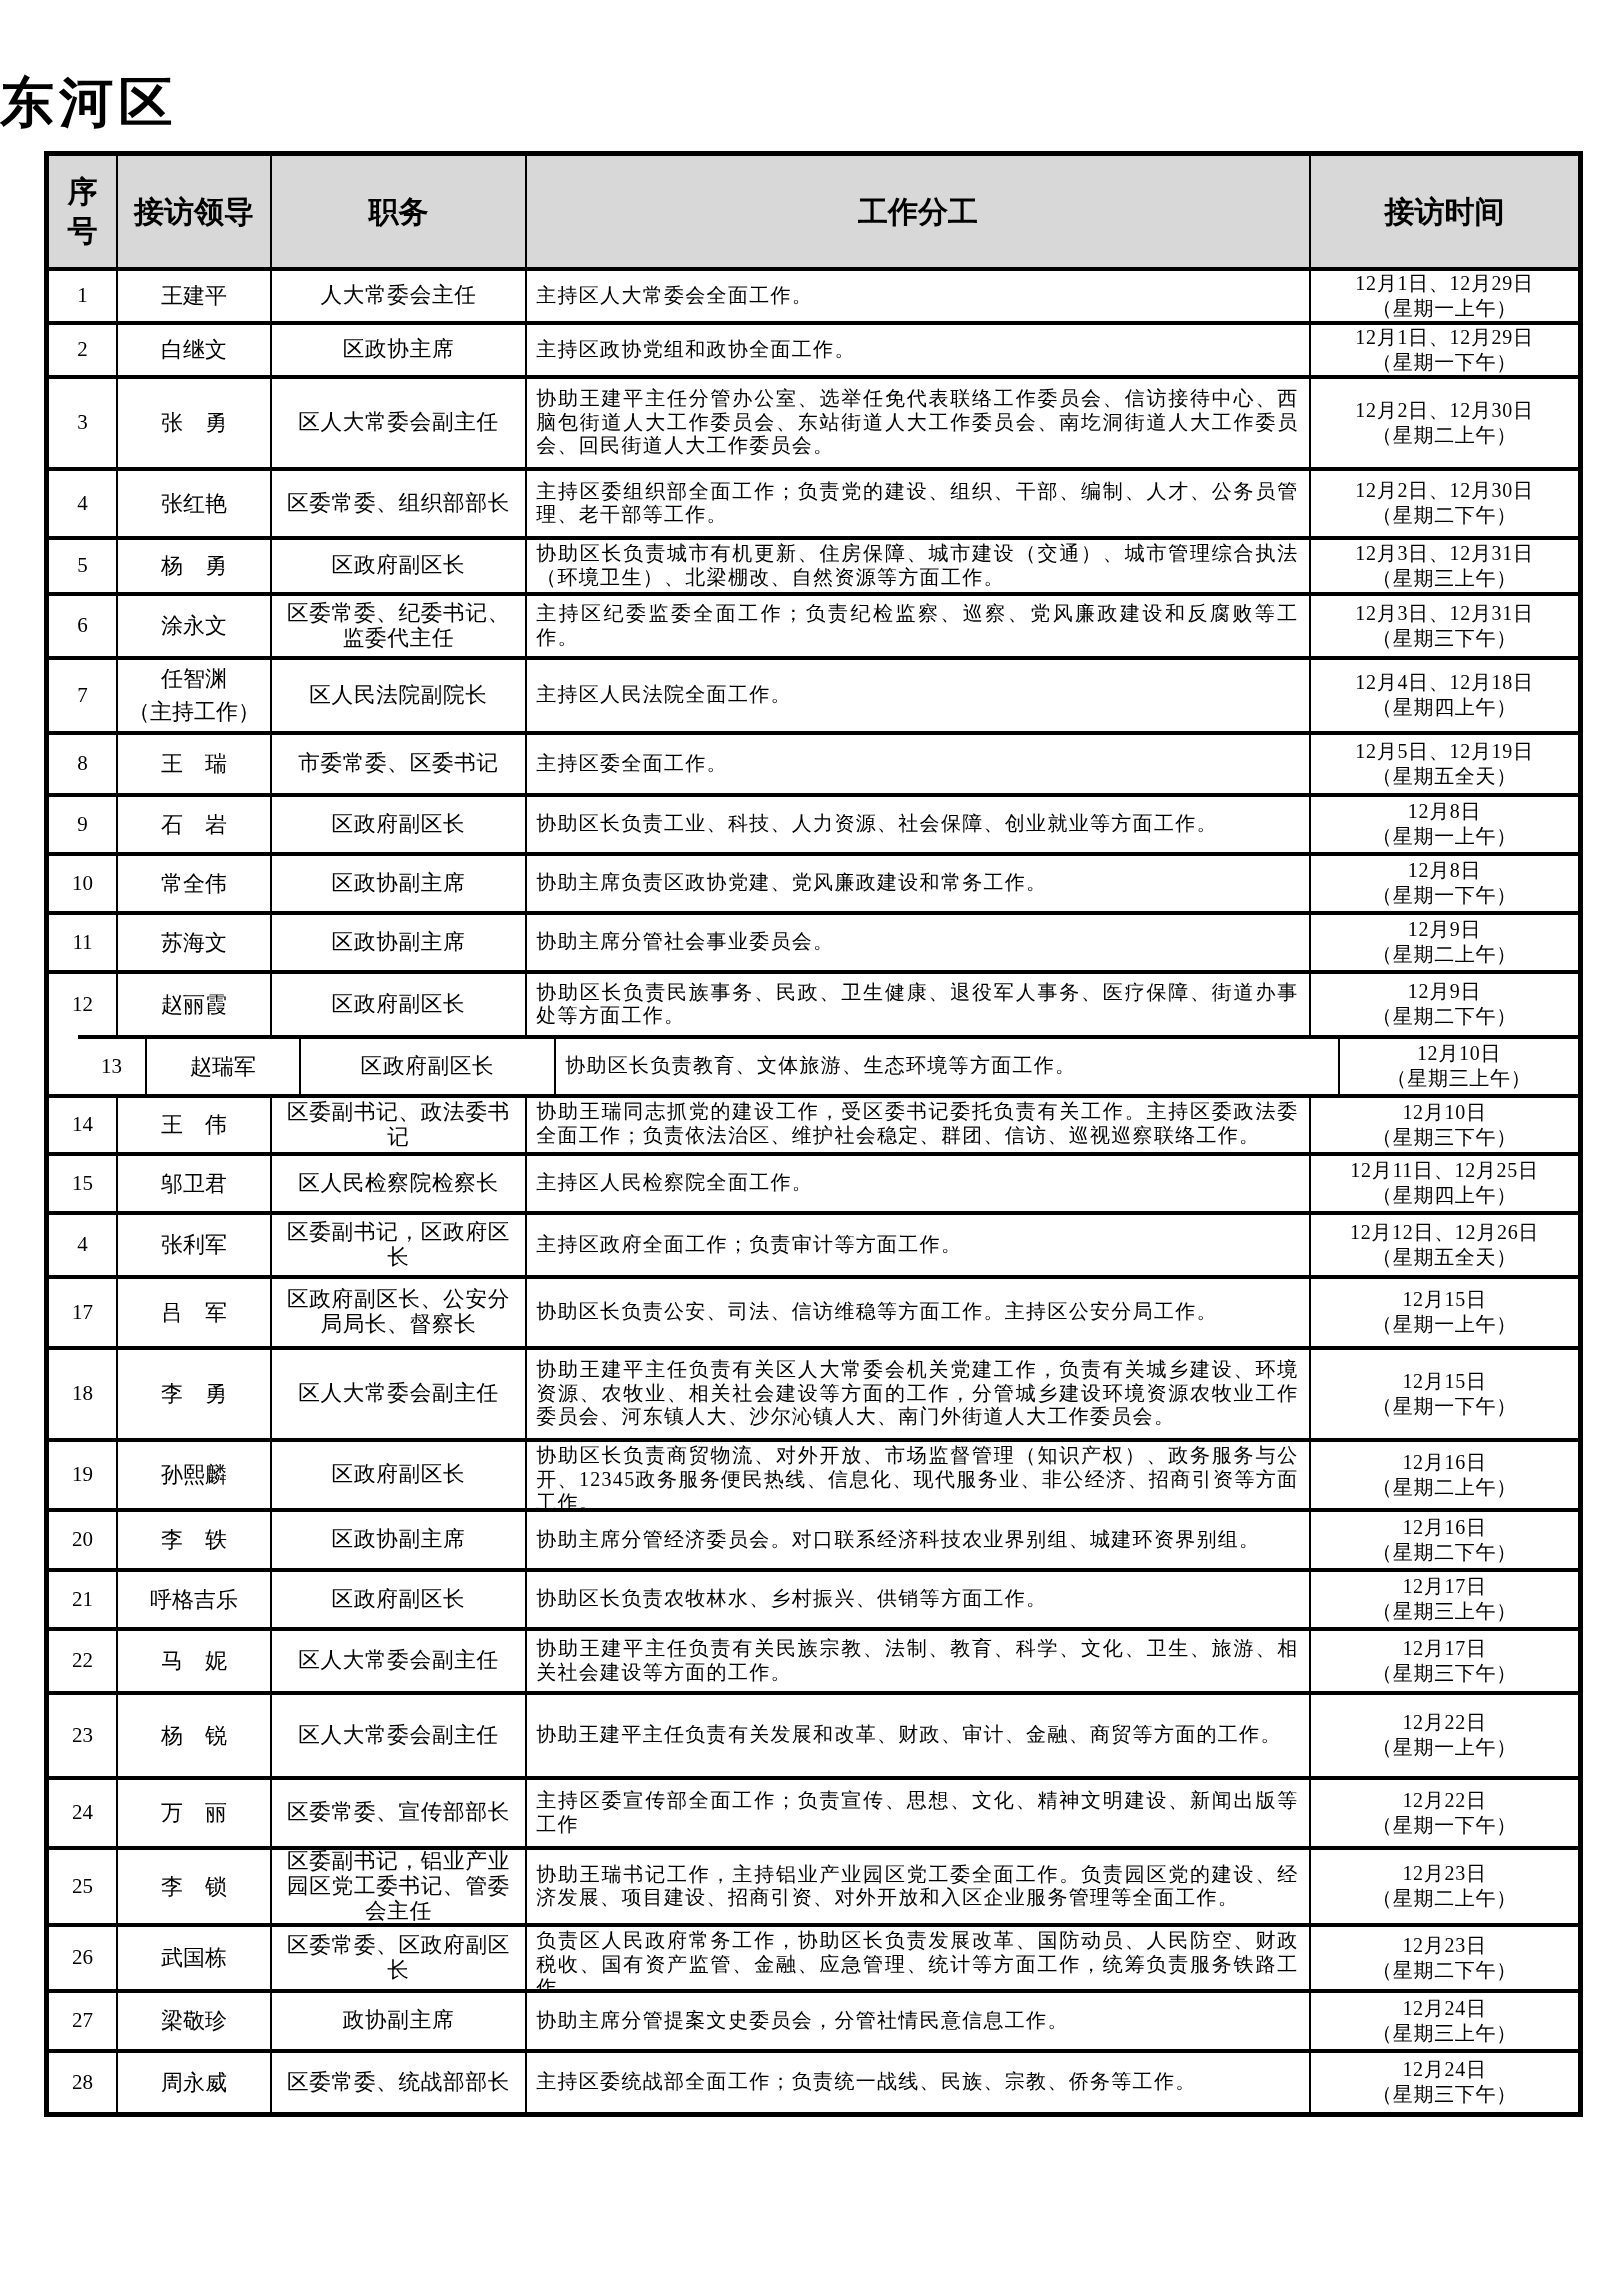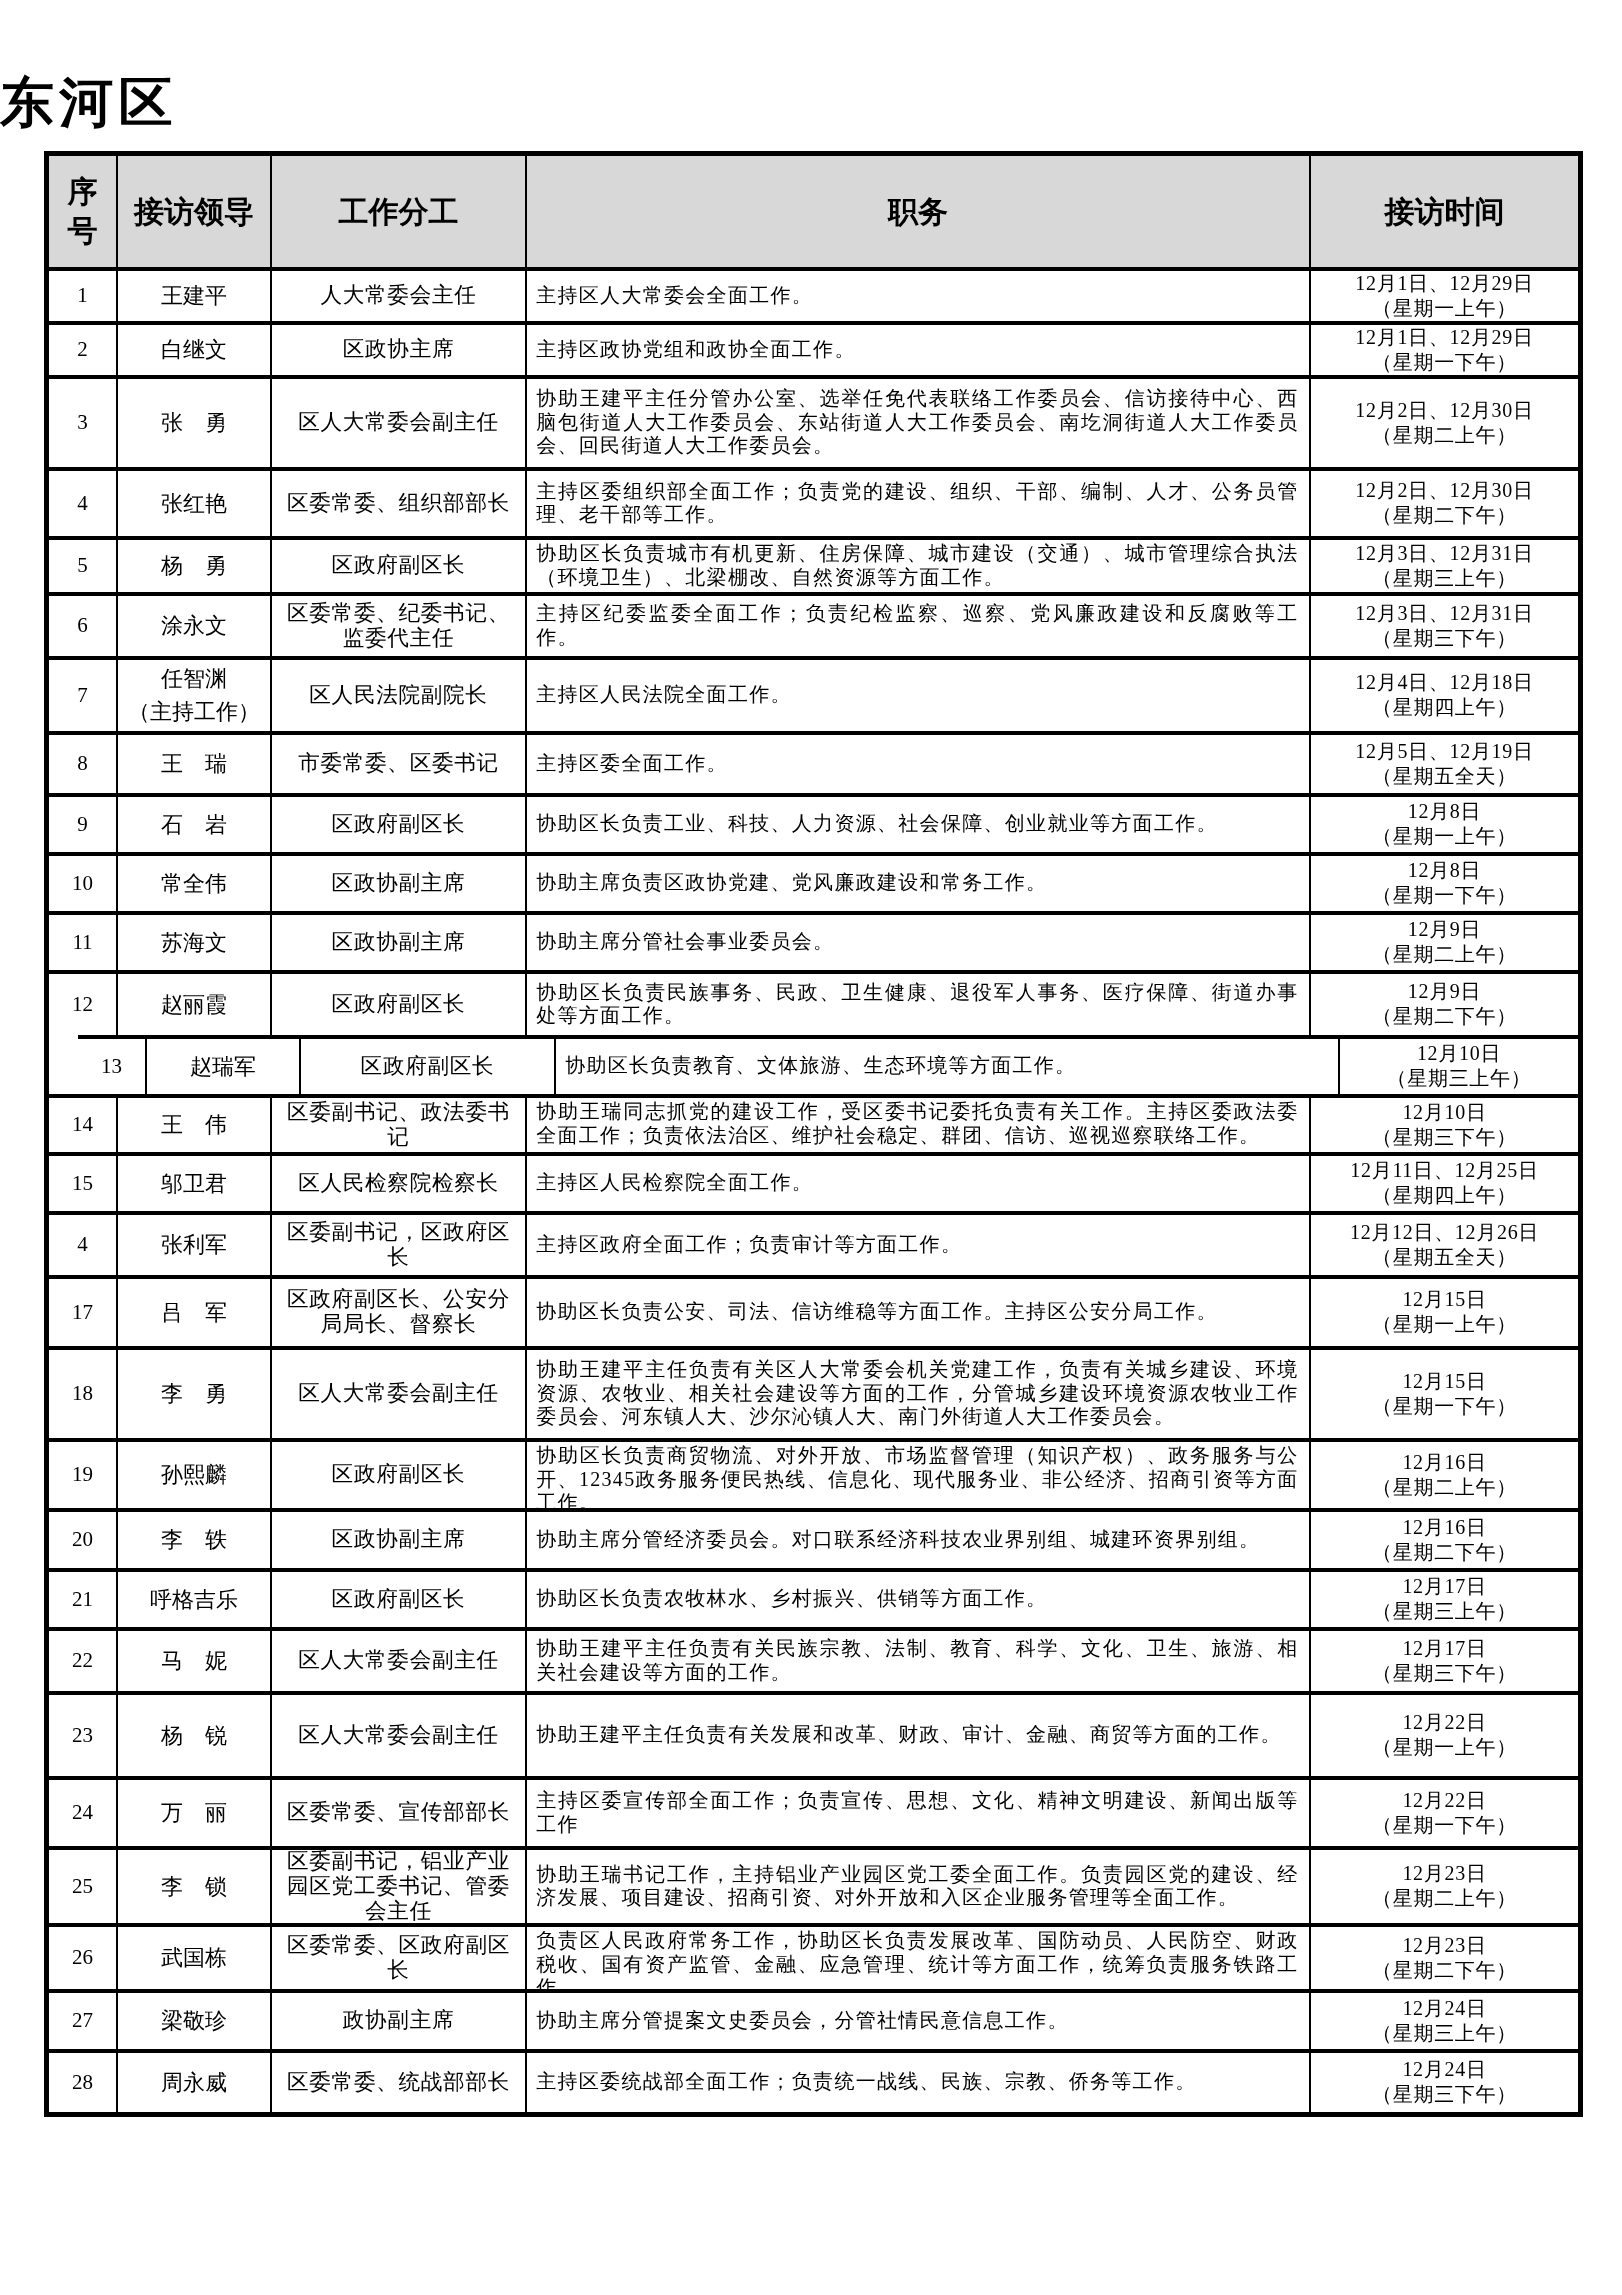--- a/index.html
+++ b/index.html
@@ -91,24 +91,24 @@
   <div class="doc-title">东河区</div>
   <div class="tbl">
       <div class="row thead">
         <div class="cell ">
           <span class="txt">序号</span>
         </div>
         <div class="cell ">
           <span class="txt">接访领导</span>
         </div>
         <div class="cell ">
+          <span class="txt">职务</span>
+        </div>
+        <div class="cell ">
           <span class="txt">工作分工</span>
-        </div>
-        <div class="cell ">
-          <span class="txt">职务</span>
         </div>
         <div class="cell ">
           <span class="txt">接访时间</span>
         </div>
       </div>
       <div class="row body-row" style="height: 54px;">
         <div class="cell num-cell">
           <span class="txt">1</span>
         </div>
         <div class="cell name-cell"><span class="txt">王建平</span></div>

